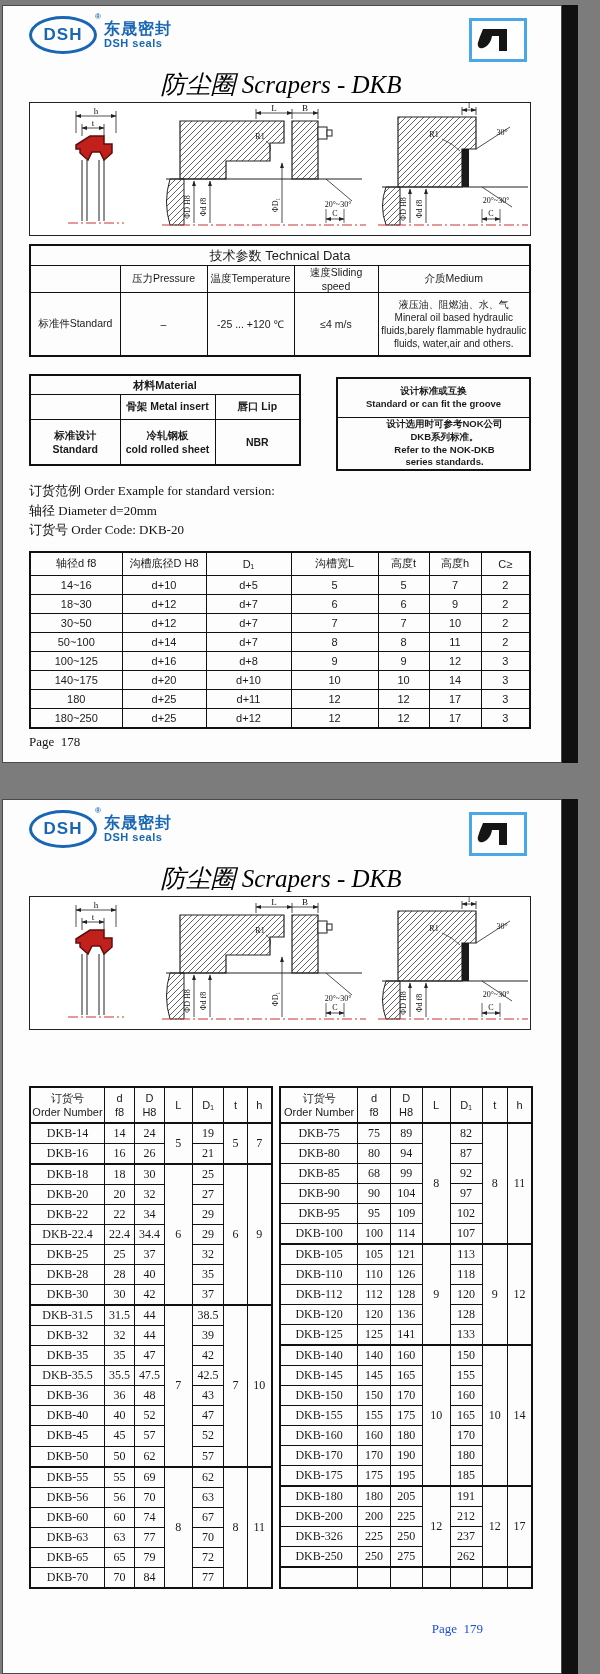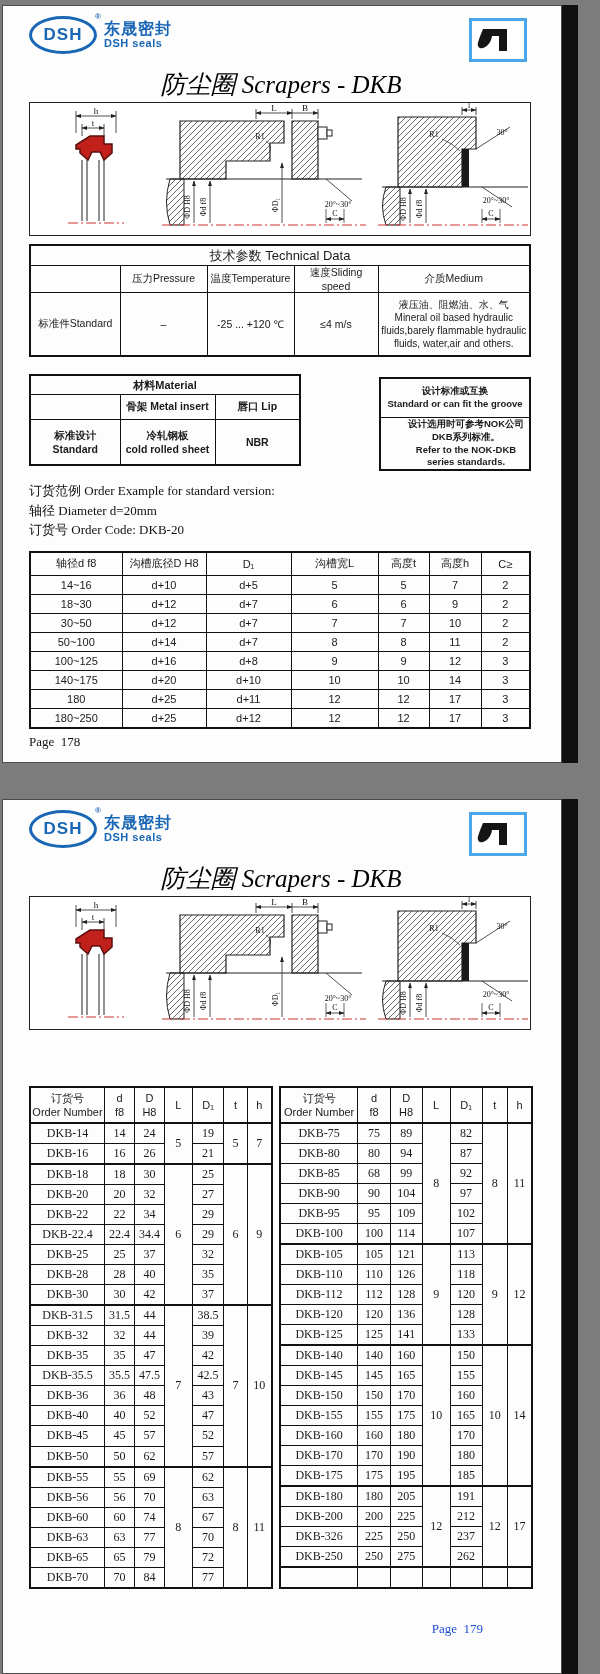--- a/index.html
+++ b/index.html
@@ -31,21 +31,21 @@
   .tech .tt{height:19px;font-size:13px;}
   .tech .th td{height:24px;}
   .tech .tb td{height:62px;}
   .tech .med{font-size:10px;line-height:1.3;}
   
   .matrow{margin-top:17px;width:502px;display:flex;justify-content:space-between;align-items:flex-start;font-weight:bold;}
   .mat{width:272px;border:2px solid #111;font-size:10.5px;}
   .mat .tt{height:18px;font-size:11px;}
   .mat .th td{height:24px;}
   .mat .tb td{height:44px;line-height:1.35;}
-  .std{width:152px;border:2px solid #111;font-size:9.5px;margin-top:3px;}
+  .std{width:195px;border:2px solid #111;font-size:9.5px;margin-top:3px;}
   .std td{line-height:1.35;}
   .std .r1{height:38px;}
   .std .r2{height:50px;padding-left:24px;}
   
   .orderex{margin-top:10px;font-family:"Liberation Serif",serif;font-size:13px;line-height:1.5;color:#111;}
   .insttl{margin-top:6px;font-family:"Liberation Serif",serif;font-size:13px;line-height:1.45;color:#111;}
   
   .inst{width:502px;border:2px solid #111;margin-top:11px;font-size:11px;}
   .inst td{height:18px;}
   .inst .th td{height:22px;}

